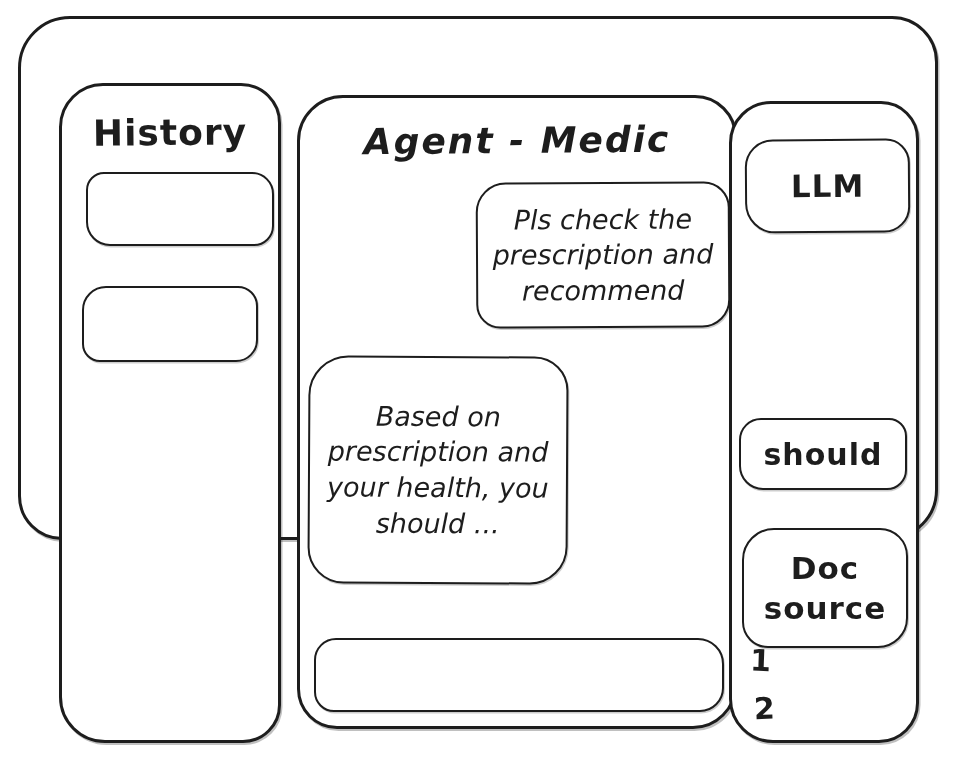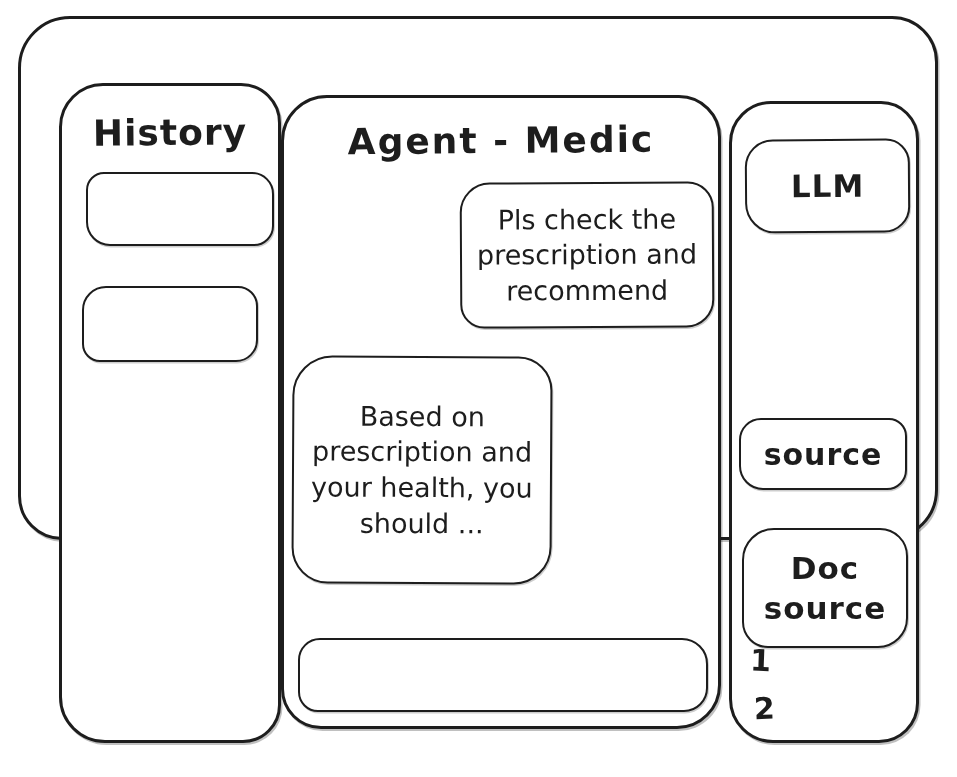--- a/index.html
+++ b/index.html
@@ -44,22 +44,23 @@
     position: absolute; left: 24px; top: 86px; width: 188px; height: 74px;
     border-radius: 18px 22px 20px 24px;
   }
   .history-item-2 {
     position: absolute; left: 20px; top: 200px; width: 176px; height: 76px;
     border-radius: 24px 20px 22px 18px;
   }
 
   
   .chat-panel {
-    position: absolute; left: 260px; top: 76px; width: 440px; height: 634px;
+    position: absolute; left: 276px; top: 76px; width: 440px; height: 634px;
     border-radius: 46px 42px 44px 40px;
+    font-style: italic;
   }
   .chat-title {
     margin-top: 22px; text-align: center;
     font-size: 36px; font-weight: 600; letter-spacing: 2px;
     transform: rotate(-0.5deg);
   }
   .bubble {
     position: absolute;
     display: flex; align-items: center; justify-content: center;
     text-align: center;
@@ -144,21 +145,21 @@
       <span>Based on prescription and your health, you should ...</span>
     </div>
 
     <div class="chat-input sk2"></div>
   </div>
 
   <div class="tools-panel sk">
     <div class="tool-button tool-llm sk2">LLM</div>
 
 
-    <div class="tool-button tool-params sk2">source</div>
+    <div class="tool-button tool-params sk2">should</div>
 
     <div class="tool-button tool-doc-source sk2">Doc source</div>
 
     <div class="doc-list">
       <div class="doc-list-item doc-item-1">1</div>
       <div class="doc-list-item doc-item-2">2</div>
     </div>
   </div>
 
 </div>

